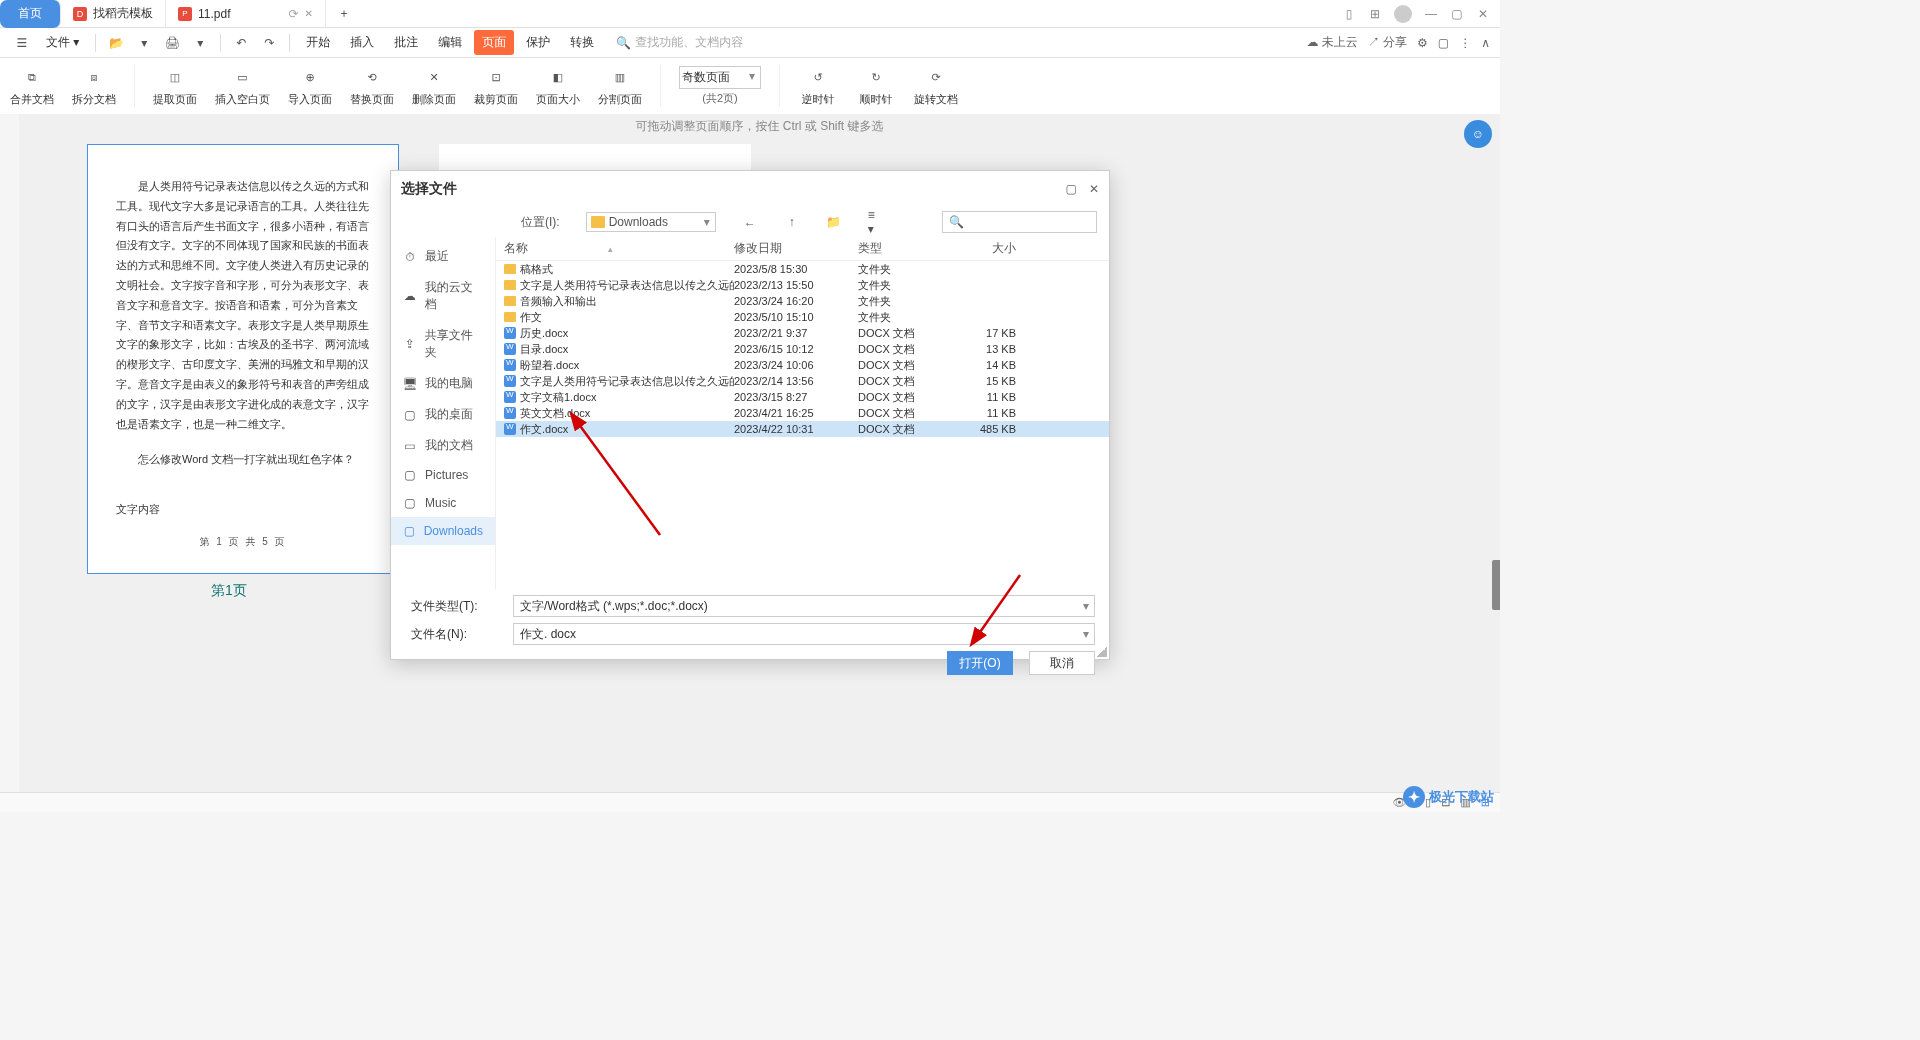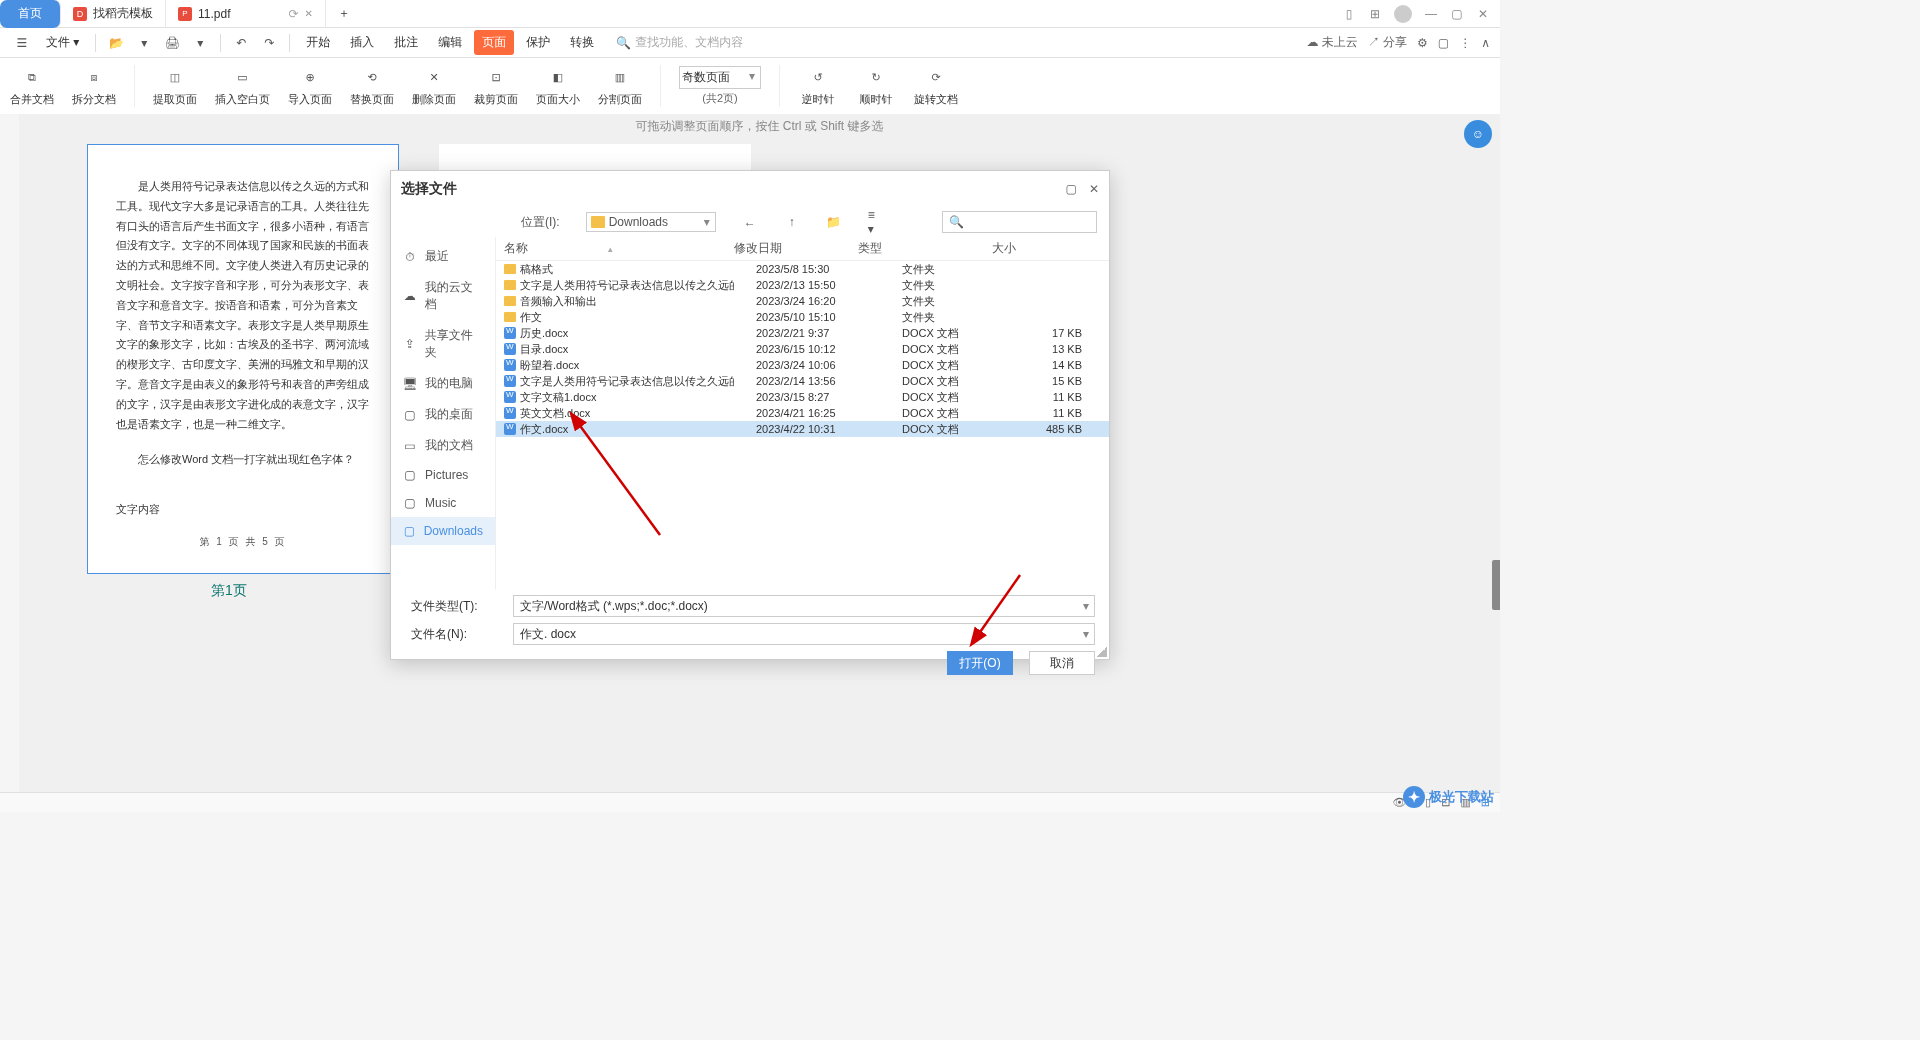--- a/index.html
+++ b/index.html
@@ -65,21 +65,21 @@
 .sb-ic { width: 14px; height: 14px; display: flex; align-items: center; justify-content: center; }
 
 .dlg-list { flex: 1; overflow: hidden; }
 .list-header { display: flex; height: 24px; align-items: center; border-bottom: 1px solid #eee; font-size: 12px; color: #555; }
 .col-name { width: 238px; padding-left: 8px; }
 .col-date { width: 124px; }
 .col-type { width: 106px; }
 .col-size { width: 60px; text-align: right; padding-right: 8px; }
 .sort-ind { margin-left: 80px; color: #aaa; font-size: 9px; }
 .list-rows { }
-.row { display: flex; height: 16px; align-items: center; font-size: 11px; color: #333; gap: 22px; }
+.row { display: flex; height: 16px; align-items: center; font-size: 11px; color: #333; }
 .row.selected { background: #cde3f7; }
 .row .fname { width: 238px; padding-left: 8px; display: flex; align-items: center; gap: 4px; white-space: nowrap; overflow: hidden; text-overflow: ellipsis; }
 .row .fdate { width: 124px; }
 .row .ftype { width: 106px; }
 .row .fsize { width: 60px; text-align: right; padding-right: 8px; }
 .folder-ic { width: 12px; height: 10px; background: #f5c04a; border-radius: 1px; flex-shrink: 0; }
 .doc-ic { width: 12px; height: 12px; background: #4a90e2; border-radius: 2px; flex-shrink: 0; position: relative; }
 .doc-ic::after { content: "W"; color: #fff; font-size: 8px; position: absolute; left: 2px; top: -1px; }
 
 .dlg-foot { padding: 6px 14px; }

